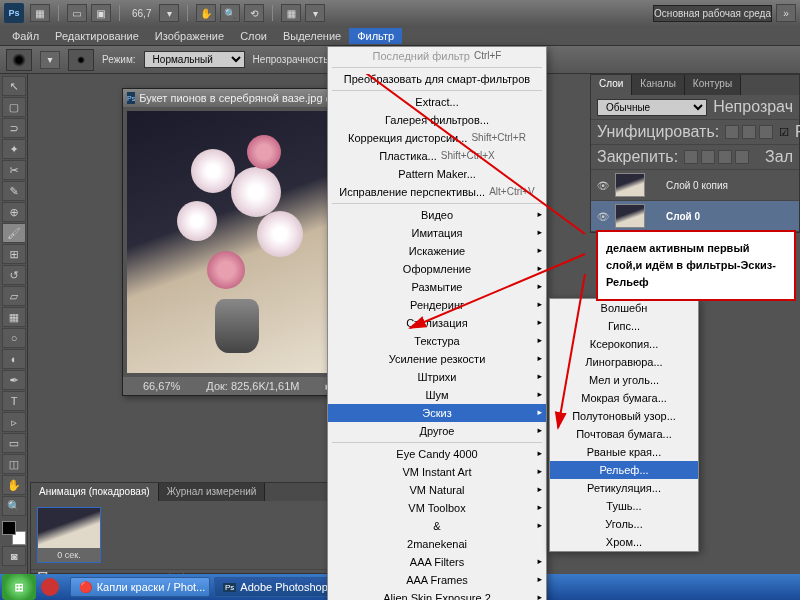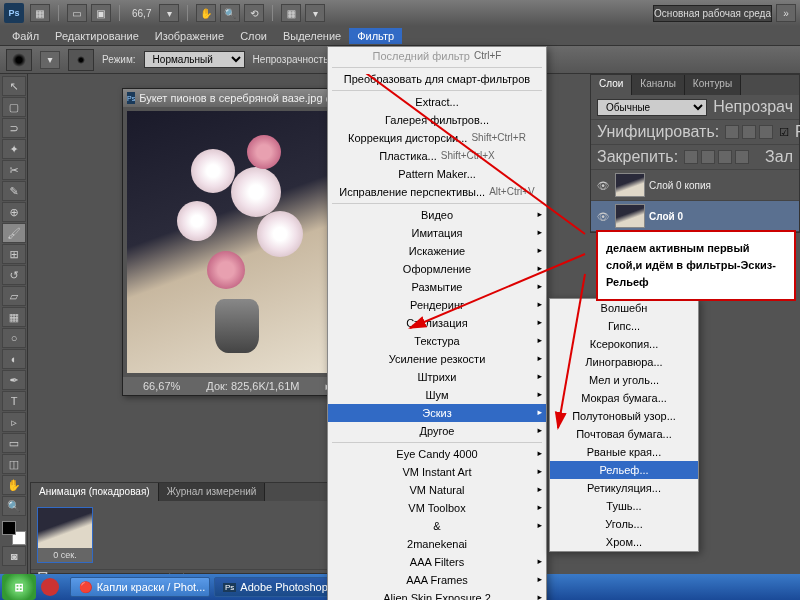--- a/index.html
+++ b/index.html
@@ -59,28 +59,28 @@
 .panel-tab.active { background: #535353; color: #fff; }
 .panel-row { padding: 3px 6px; display: flex; align-items: center; gap: 6px; background: #535353; border-bottom: 1px solid #444; }
 .panel-label { color: #ccc; font-size: 16px; }
 .panel-select { background: #ccc; border: 1px solid #333; font-size: 10px; padding: 1px 4px; flex: 1; }
 .panel-icons { display: flex; gap: 3px; }
 .picon { width: 14px; height: 14px; background: #666; border: 1px solid #444; }
 .layer-row { display: flex; align-items: center; padding: 3px 4px; gap: 4px; border-bottom: 1px solid #444; background: #535353; }
 .layer-row.active { background: #5a7090; }
 .layer-eye { width: 16px; height: 14px; display: flex; align-items: center; justify-content: center; color: #ccc; font-size: 10px; }
 .layer-thumb { width: 30px; height: 24px; background: linear-gradient(160deg, #2a2a3a 40%, #e0d8c8 60%); border: 1px solid #888; }
-.layer-name { color: #eee; font-size: 10px; }
+.layer-name { color: #eee; font-size: 10px; margin-left: 17px; }
 .layer-row.active .layer-name { color: #fff; font-weight: bold; }
 
 .annotation { position: absolute; right: 4px; top: 156px; width: 200px; background: #fff; border: 2px solid #c00; padding: 8px; z-index: 200; font-size: 13px; font-weight: bold; color: #000; line-height: 1.3; }
 
 .anim-panel { position: absolute; left: 30px; bottom: 0; right: 280px; height: 92px; background: #535353; border: 1px solid #333; }
 .anim-tabs { height: 18px; display: flex; background: #4a4a4a; }
-.anim-frame { width: 56px; margin: 6px; border: 1px solid #316ac5; background: #666; }
+.anim-frame { width: 64px; margin: 6px; border: 1px solid #316ac5; background: #666; }
 .anim-thumb { width: 100%; height: 40px; background: linear-gradient(160deg, #2a2a3a 40%, #e0d8c8 60%); }
 .anim-time { text-align: center; color: #ddd; font-size: 9px; padding: 2px; }
 .anim-ctrl { height: 18px; display: flex; align-items: center; padding: 0 6px; gap: 4px; border-top: 1px solid #444; }
 
 .taskbar { position: absolute; bottom: 0; left: 0; right: 0; height: 26px; background: linear-gradient(#3a7ac8, #1a4a98); display: flex; align-items: center; }
 .start-btn { width: 34px; height: 26px; background: radial-gradient(circle, #6c6 30%, #393 70%); border-radius: 4px; margin: 0 2px; display: flex; align-items: center; justify-content: center; color: #fff; font-weight: bold; }
 .task-item { height: 20px; background: linear-gradient(#5a9ae8, #3a7ac8); border: 1px solid #2a5a98; margin: 0 2px; padding: 0 8px; display: flex; align-items: center; color: #fff; font-size: 10px; gap: 4px; max-width: 140px; overflow: hidden; white-space: nowrap; border-radius: 2px; }
 .task-item.active { background: linear-gradient(#2a5aa8, #1a4a88); }
 .tray { margin-left: auto; display: flex; align-items: center; gap: 4px; padding: 0 8px; color: #fff; font-size: 10px; }
 .tray-icon { width: 14px; height: 14px; background: #6a9; border-radius: 2px; }

